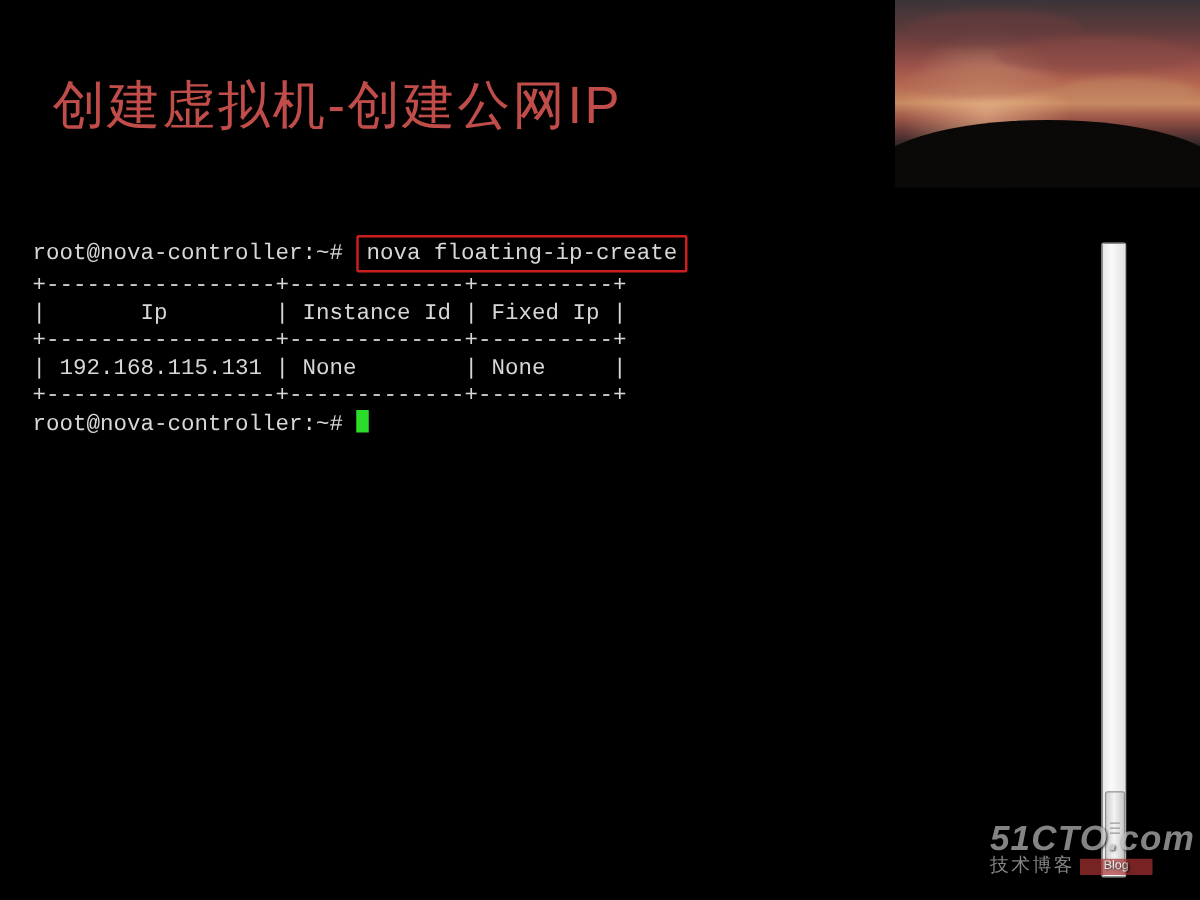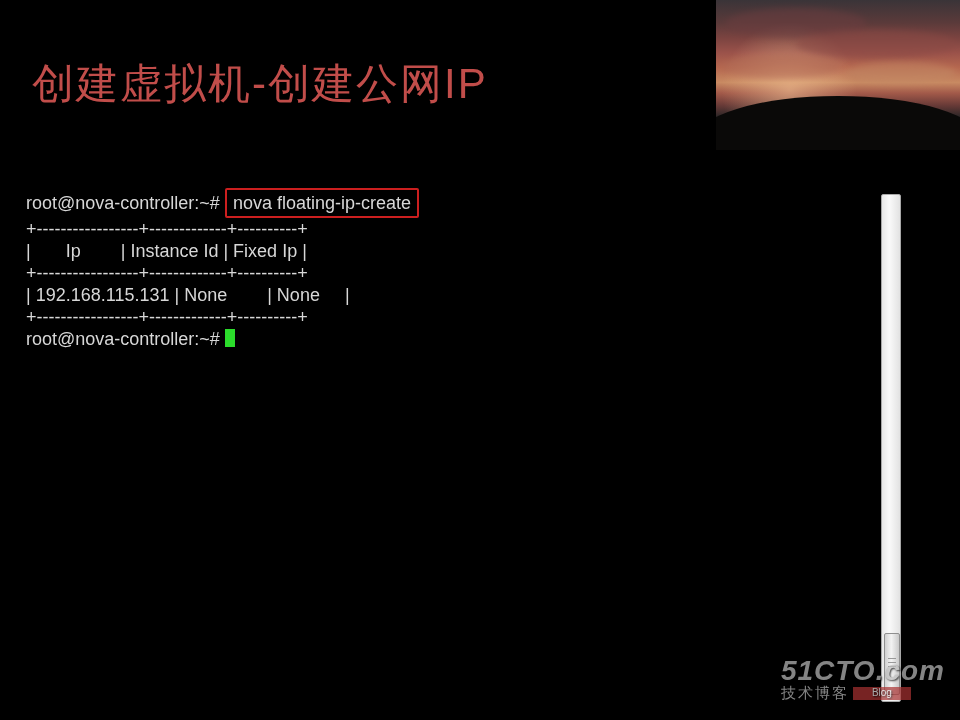--- a/index.html
+++ b/index.html
@@ -18,21 +18,21 @@
     background: #000;
   }
   .header {
     position: relative;
     width: 960px;
     height: 152px;
     background: #000;
   }
   .title {
     position: absolute;
-    left: 32px;
+    left: 42px;
     top: 56px;
     font-size: 42px;
     color: #c14d4a;
     letter-spacing: 2px;
     white-space: nowrap;
   }
   .sunset {
     position: absolute;
     top: 0;
     right: 0;
@@ -79,21 +79,21 @@
     right: 42px;
     bottom: 0;
     background: #000;
   }
   .terminal {
     position: absolute;
     inset: 0;
     right: 28px;
     padding: 36px 0 0 10px;
     color: #d7d7d7;
-    font-family: Liberation Sans, sans-serif;
+    font-family: Liberation Mono, monospace;
     font-size: 18px;
     line-height: 22px;
     white-space: pre;
   }
   .cmd-highlight {
     border: 2px solid #cc1f1f;
     padding: 2px 6px;
     border-radius: 2px;
     display: inline-block;
   }
@@ -127,21 +127,21 @@
   }
   .scroll-grip {
     position: absolute;
     left: 3px;
     right: 3px;
     height: 1px;
     background: #999;
   }
   .watermark {
     position: absolute;
-    right: 15px;
+    right: 4px;
     bottom: 18px;
     text-align: left;
     color: #bdbdbd;
     opacity: 0.7;
     font-family: Arial, sans-serif;
     line-height: 1.05;
     text-shadow: 1px 1px 2px #000;
   }
   .wm-line1 {
     font-size: 28px;

